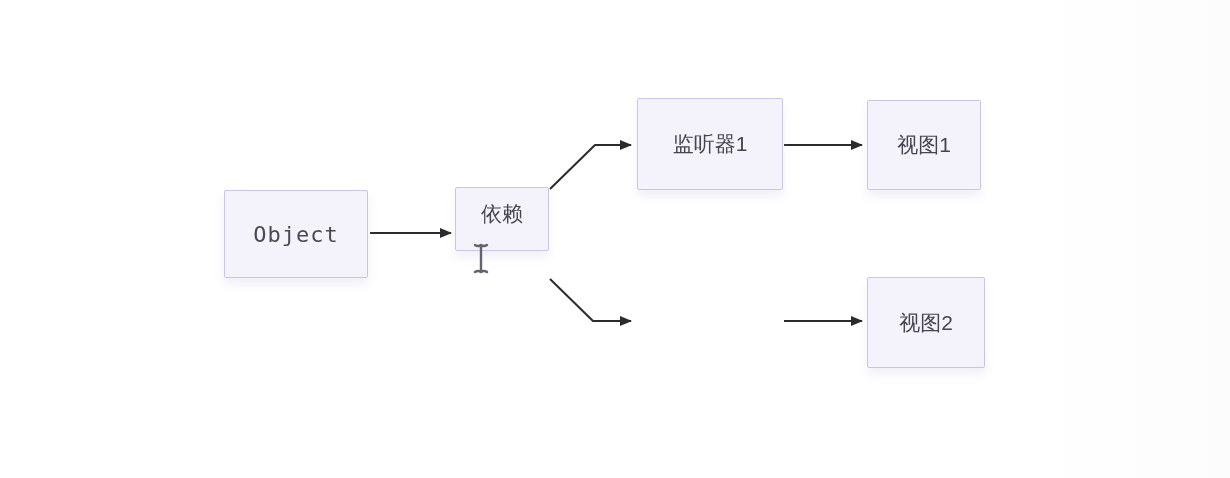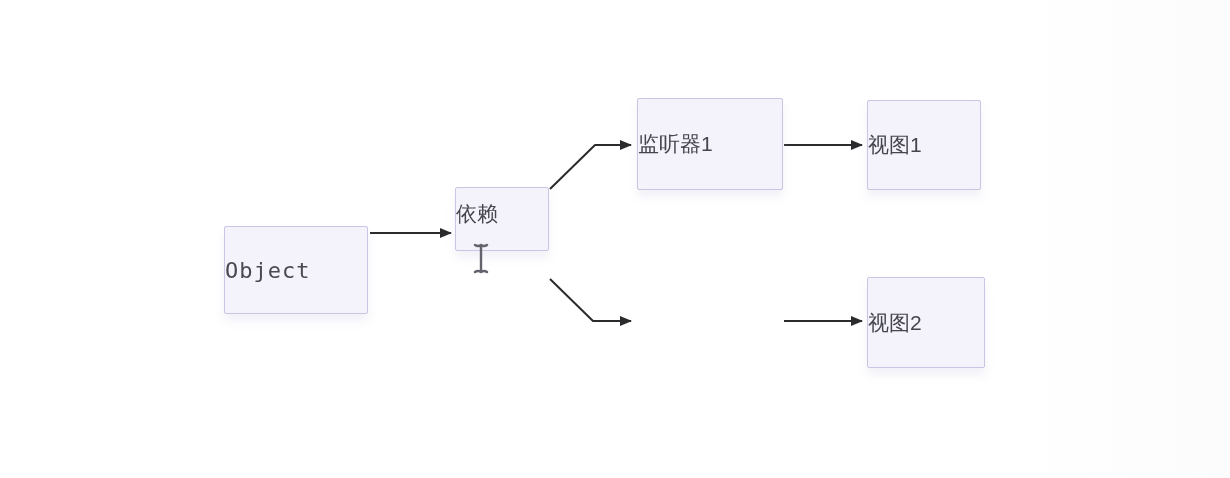--- a/index.html
+++ b/index.html
@@ -22,30 +22,30 @@
     pointer-events: none;
   }
   .node {
     position: absolute;
     background: #f4f3fb;
     border: 1.5px solid #c9c6e3;
     border-radius: 2px;
     box-shadow: 0 7px 9px rgba(195,193,220,0.22);
     display: flex;
     align-items: center;
+    justify-content: center;
     color: #45454f;
     font-size: 21px;
   }
   .node-object {
     left: 224px; top: 190px; width: 144px; height: 88px;
     font-family: "DejaVu Sans Mono", "Liberation Mono", monospace;
     font-size: 22px;
     color: #4a4952;
     letter-spacing: 1px;
-    margin-top: 36px;
   }
   .node-dependency { left: 455px; top: 187px; width: 94px; height: 64px; }
   .node-dependency .label { position: relative; top: -5px; }
   .node-listener1 { left: 637px; top: 98px;  width: 146px; height: 92px; }
   .node-view1     { left: 867px; top: 100px; width: 114px; height: 90px; }
   .node-listener2 { left: 637px; top: 278px; width: 146px; height: 92px; }
   .node-view2     { left: 867px; top: 277px; width: 118px; height: 91px; }
   .ibeam-cursor {
     position: absolute;
     left: 472px; top: 243px;

